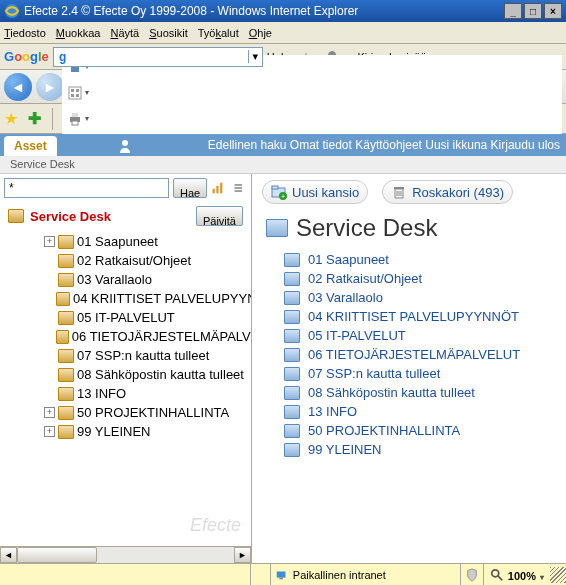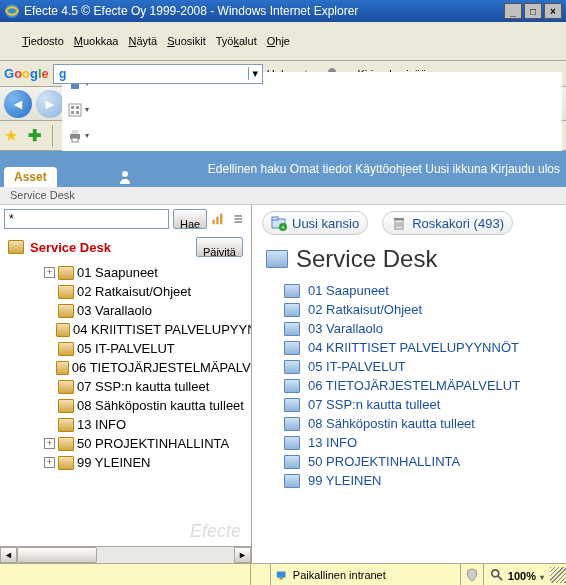--- a/index.html
+++ b/index.html
@@ -6,21 +6,21 @@
   body { width: 566px; height: 585px; background: #d4d0c8; font-size: 11px; overflow: hidden; display:flex; flex-direction:column; }
   
   
   .titlebar { height: 22px; background: linear-gradient(#2a6fc9, #1a4e9e); color: #fff; display: flex; align-items: center; padding: 0 4px; font-size: 12px; }
   .titlebar .ie-icon { width: 16px; height: 16px; margin-right: 4px; }
   .titlebar .title-text { flex: 1; white-space: nowrap; overflow: hidden; }
   .titlebar .win-btns { display: flex; gap: 2px; }
   .titlebar .win-btn { width: 18px; height: 16px; background: #c0c0c0; border: 1px solid #555; color:#000; display:flex; align-items:center; justify-content:center; font-size:10px; font-weight:bold;}
   
   
-  .menubar { height: 39px; background: #ece9d8; display:flex; align-items:center; padding: 0 22px; gap: 10px; border-bottom:1px solid #aca899;}
+  .menubar { height: 22px; background: #ece9d8; display:flex; align-items:center; padding: 0 4px; gap: 10px; border-bottom:1px solid #aca899;}
   .menubar span { cursor: default; }
   .menubar span u { text-decoration: underline; }
   
   
   .googlebar { height: 26px; background: #ece9d8; display:flex; align-items:center; padding: 0 4px; gap:4px; border-bottom:1px solid #aca899;}
   .google-logo { font-family: Arial; font-weight:bold; font-size:13px; }
   .google-logo .b{color:#1a73e8}.google-logo .r{color:#ea4335}.google-logo .y{color:#fbbc05}.google-logo .g{color:#34a853}
   .gsearch { flex:0 0 210px; height:20px; border:1px solid #7f9db9; background:#fff; display:flex; align-items:center; position:relative; }
   .gsearch .gicon{width:16px;height:16px;margin:0 2px;}
   .gsearch .dd{margin-left:auto; width:14px; text-align:center; border-left:1px solid #7f9db9;}
@@ -44,21 +44,21 @@
   .fav-star { width:20px; height:20px; color:#f5c518; font-size:16px;}
   .fav-add { width:20px; height:20px; color:#2a9d2a; font-size:16px; font-weight:bold;}
   .tab-active { height:26px; border:1px solid #aca899; border-bottom:none; background:linear-gradient(#fefefe,#e8e8e4); display:flex; align-items:center; padding:0 8px; gap:4px; border-radius:3px 3px 0 0; font-size:11px; max-width:180px; min-width:170px;}
   .tab-active span{white-space:nowrap; overflow:hidden;}
   .favbar .right{margin-left:auto; display:flex; gap:2px;}
   .tool-btn{ height:24px; padding:0 4px; display:flex; align-items:center; gap:2px; border:1px solid transparent;}
   .dd-arrow{font-size:8px; color:#555;}
   
   
   .appwrap{flex:1; display:flex; flex-direction:column; background:#fff; position:relative; min-height:0;}
-  .apptabs{height:36px; background:#6699cc; display:flex; align-items:flex-end; position:relative;}
+  .apptabs{height:22px; background:#6699cc; display:flex; align-items:flex-end; position:relative;}
   .apptab-active{background:#fff; color:#b8860b; font-weight:bold; padding:3px 10px; border-radius:4px 4px 0 0; margin-left:4px; font-size:12px;}
   .apptabs .person-icon{width:16px; height:16px; margin-left:60px; margin-bottom:2px;}
   .app-links{flex:1; color:#fff; text-align:right; padding-right:6px; font-size:12px; white-space:nowrap; align-self:center;}
   .app-sublabel{height:18px; background:#eee; padding:2px 10px; font-size:11px; color:#555; border-bottom:1px solid #ccc;}
   
   
   .split{flex:1; display:flex; min-height:0;}
   .left{width:252px; border-right:1px solid #aca899; display:flex; flex-direction:column; background:#fff;}
   .right{flex:1; background:#fff; display:flex; flex-direction:column;}
   
@@ -77,21 +77,21 @@
   .tree-inner{min-width:280px;}
   .tree-row{display:flex; align-items:center; height:19px; white-space:nowrap; gap:3px;}
   .tree-row.level1{padding-left:20px;}
   .tree-row.level2{padding-left:40px;}
   .expander{width:11px; height:11px; border:1px solid #888; display:inline-flex; align-items:center; justify-content:center; font-size:9px; line-height:1; color:#555; background:#fff;}
   .expander-spacer{width:11px; display:inline-block;}
   .folder-icon{width:16px; height:14px; display:inline-block;}
   .folder-closed{background:linear-gradient(#f5deb3,#d2a843); border:1px solid #b8860b; border-radius:1px;}
   .folder-blue{background:linear-gradient(#cfe3f7,#8fb4db); border:1px solid #5a88bb; border-radius:1px;}
   .folder-open{background:linear-gradient(#fff4cc,#e6c86e); border:1px solid #b8860b; border-radius:1px;}
-  .watermark{position:absolute; bottom:4px; right:10px; color:#ddd; font-size:18px; font-style:italic;}
+  .watermark{position:absolute; bottom:10px; right:10px; color:#ddd; font-size:18px; font-style:italic;}
   
   
   .hscroll{height:17px; background:#e8e8e4; border-top:1px solid #aca899; display:flex;}
   .hscroll .arrow{width:17px; background:linear-gradient(#fefefe,#d4d0c8); border:1px solid #aca899; display:flex; align-items:center; justify-content:center; font-size:9px;}
   .hscroll .track{flex:1; position:relative;}
   .hscroll .thumb{position:absolute; left:0; width:80px; top:0; bottom:0; background:linear-gradient(#fefefe,#d4d0c8); border:1px solid #aca899; border-radius:2px;}
   
   
   .rtoolbar{padding:6px 10px; display:flex; gap:14px; align-items:center;}
   .rtool{display:flex; align-items:center; gap:5px; font-size:13px; color:#1a4e9e; border:1px solid #ccc; padding:3px 8px; background:linear-gradient(#fefefe,#eee); border-radius:12px;}
@@ -115,21 +115,21 @@
   svg{display:block;}
 </style>
 </head>
 <body>
 
 <div class="titlebar">
   <svg class="ie-icon" viewBox="0 0 16 16">
       <circle cx="8" cy="8" r="7" fill="#3a8ddb"></circle>
       <path d="M2 8c3-5 9-5 12 0-3 5-9 5-12 0z" fill="none" stroke="#f5c518" stroke-width="2"></path>
     </svg>
-  <span class="title-text">Efecte 4.5 © Efecte Oy 1999-2008 - Windows Internet Explorer</span>
+  <span class="title-text">Efecte 2.4 © Efecte Oy 1999-2008 - Windows Internet Explorer</span>
   <div class="win-btns">
     <div class="win-btn">_</div>
     <div class="win-btn">□</div>
     <div class="win-btn">×</div>
   </div>
 </div>
 
 <div class="menubar">
   <span><u>T</u>iedosto</span>
   <span><u>M</u>uokkaa</span>

